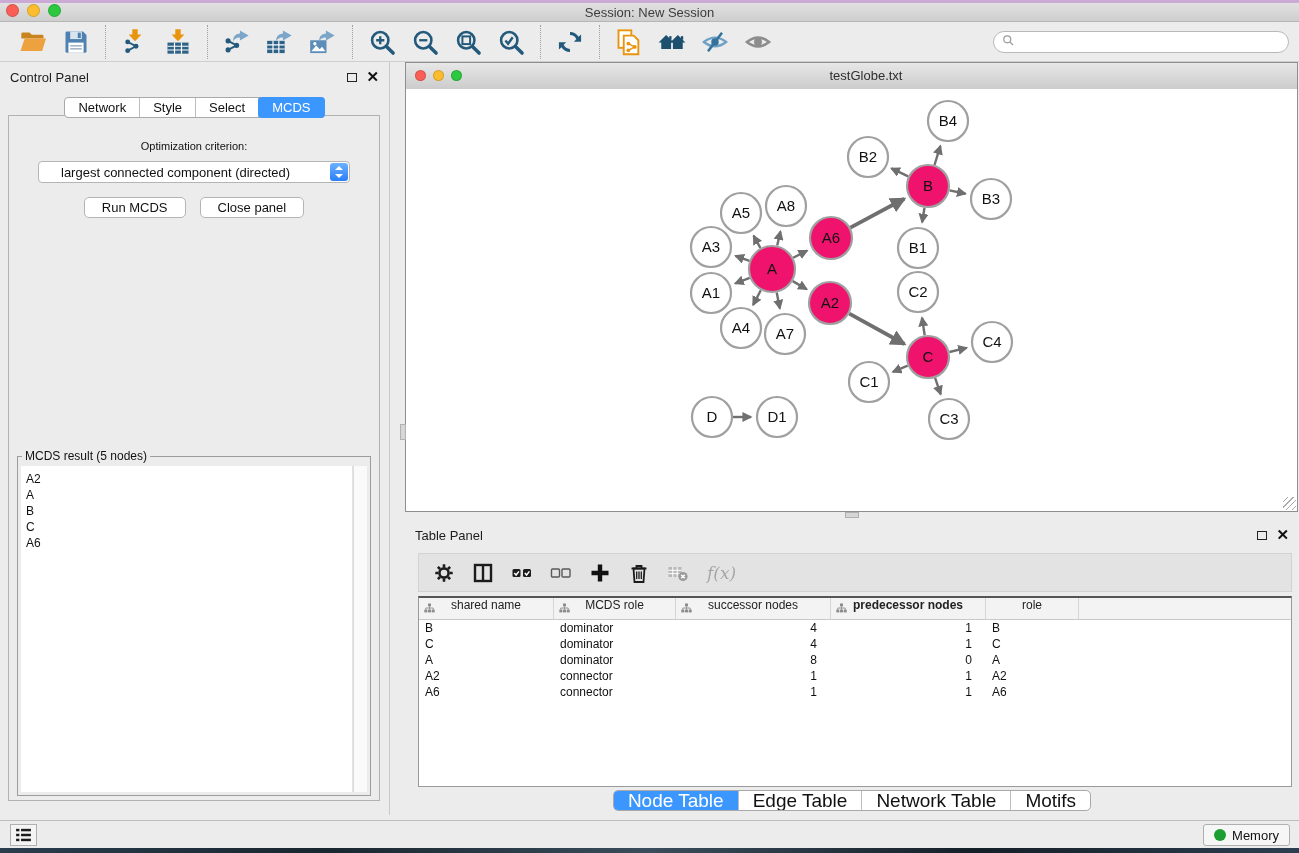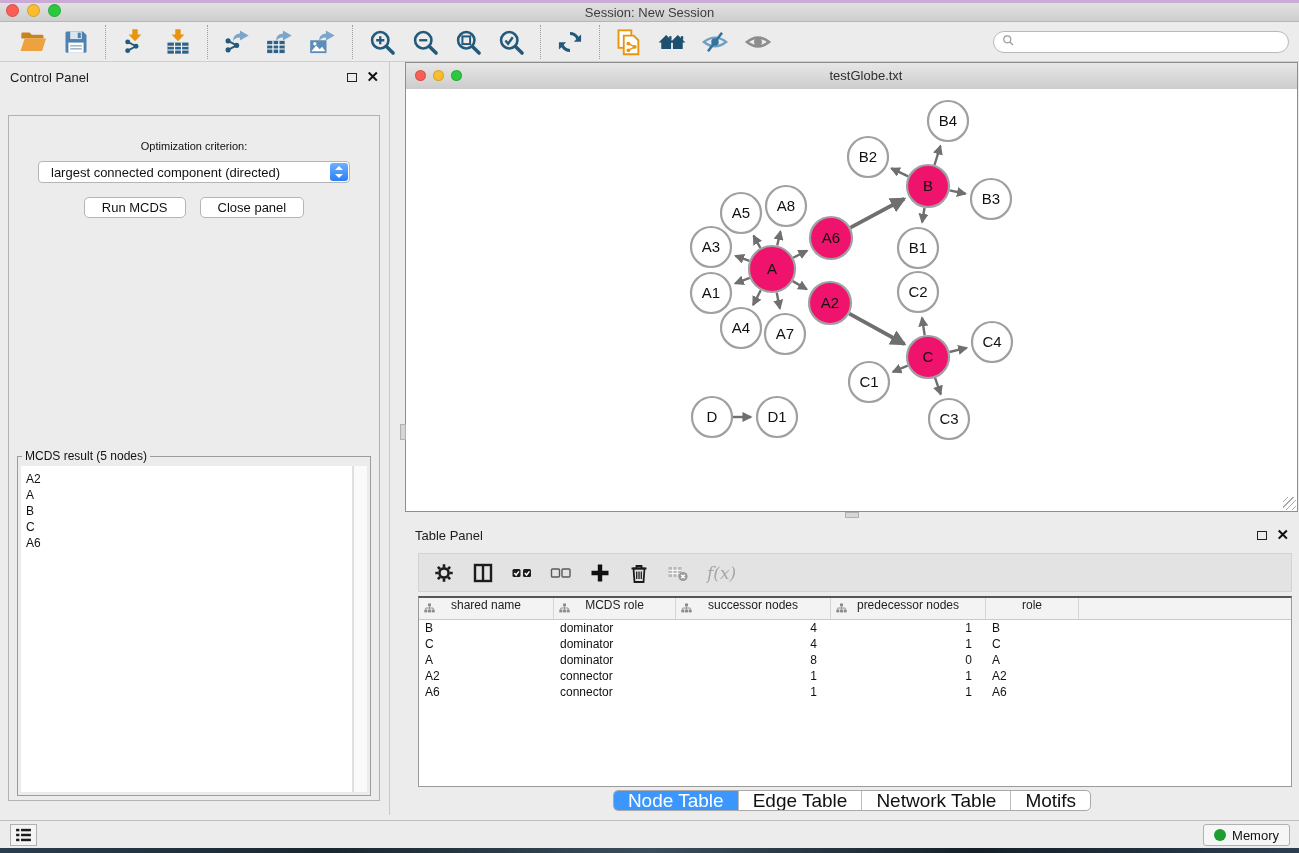--- a/index.html
+++ b/index.html
@@ -34,21 +34,21 @@
   .float-icon { width:10px; height:9px; border:1.6px solid #222; }
   .close-x { font-weight:bold; font-size:15px; color:#111; line-height:10px; cursor:pointer; }
   .cp-tabs { position:absolute; top:35px; left:0; width:100%; display:flex; justify-content:center; z-index:2; }
   .tab-group { display:flex; border:1px solid #a9a9a9; border-radius:4px; background:#fff; height:21px; }
   .tab { padding:0 13px; line-height:20px; font-size:13px; color:#111; border-right:1px solid #bdbdbd; cursor:pointer; }
   .tab:last-child { border-right:none; }
   .tab.active { background:#3b97fd; color:#fff; border-radius:4px; margin:-1px; padding:0 14px; line-height:22px; }
   .cp-box { position:absolute; top:53px; left:8px; right:9px; bottom:14px; border:1px solid #b2b2b2; background:#ececec; }
   .opt-label { margin-top:24px; text-align:center; font-size:11px; color:#111; }
   .criterion-select { margin:9px auto 0; width:312px; height:22px; border:1px solid #b5b5b5; border-radius:4px;
-    background:#fff; display:flex; align-items:center; position:relative; font-size:13px; padding-left:12px; color:#111; cursor:pointer; }
+    background:#fff; display:flex; align-items:center; position:relative; font-size:13px; padding-left:22px; color:#111; cursor:pointer; }
   .stepper { position:absolute; right:1px; top:1px; width:18px; height:18px; border-radius:3px;
     background:linear-gradient(#6db1fe,#2a7ef8); }
   .stepper::before, .stepper::after { content:''; position:absolute; left:5px;
     border-left:4px solid transparent; border-right:4px solid transparent; }
   .stepper::before { top:3px; border-bottom:4.5px solid #fff; }
   .stepper::after { bottom:3px; border-top:4.5px solid #fff; }
   .btn-row { display:flex; justify-content:center; gap:14px; margin-top:14px; }
   .mac-btn { height:21px; padding:0 17px; background:#fff; border:1px solid #b5b5b5; border-radius:5px;
     font-size:13px; line-height:19px; color:#111; cursor:pointer; font-family:inherit; }
   .result-group { position:absolute; left:8px; right:8px; top:340px; bottom:4px; border:1px solid #9c9c9c; }
@@ -282,20 +282,28 @@
     </div>
   </div>
 
   <div class="control-panel">
     <div class="panel-header">
       <span>Control Panel</span>
       <span class="win-controls">
         <span class="float-icon"></span>
         <span class="close-x">✕</span>
       </span>
+    </div>
+    <div class="cp-tabs">
+      <div class="tab-group" id="cp-tabs-group">
+          <span class="tab">Network</span>
+          <span class="tab">Style</span>
+          <span class="tab">Select</span>
+          <span class="tab active">MCDS</span>
+        </div>
     </div>
     <div class="cp-box">
       <div class="opt-label">Optimization criterion:</div>
       <div class="criterion-select">
         <span>largest connected component (directed)</span>
         <span class="stepper"></span>
       </div>
       <div class="btn-row">
         <button class="mac-btn">Run MCDS</button>
         <button class="mac-btn">Close panel</button>
@@ -529,21 +537,21 @@
           <div class="th" style="width: 155px;">
             <span class="th-icon"><svg viewBox="0 0 11 11" width="11" height="11">
                 <rect x="4" y="0.5" width="3" height="2.8" fill="#8b8b8b"></rect>
                 <path d="M5.5 3.3v1.7M1.8 5v1.6M5.5 5v1.6M9.2 5v1.6M1.8 5h7.4" stroke="#8b8b8b" stroke-width="0.9" fill="none"></path>
                 <rect x="0.3" y="6.6" width="3" height="2.8" fill="#8b8b8b"></rect>
                 <rect x="4" y="6.6" width="3" height="2.8" fill="#8b8b8b"></rect>
                 <rect x="7.7" y="6.6" width="3" height="2.8" fill="#8b8b8b"></rect>
               </svg></span>
             <span>successor nodes</span>
           </div>
-          <div class="th" style="width: 155px;">
+          <div class="th" style="width: 155px; font-weight: bold;">
             <span class="th-icon"><svg viewBox="0 0 11 11" width="11" height="11">
                 <rect x="4" y="0.5" width="3" height="2.8" fill="#8b8b8b"></rect>
                 <path d="M5.5 3.3v1.7M1.8 5v1.6M5.5 5v1.6M9.2 5v1.6M1.8 5h7.4" stroke="#8b8b8b" stroke-width="0.9" fill="none"></path>
                 <rect x="0.3" y="6.6" width="3" height="2.8" fill="#8b8b8b"></rect>
                 <rect x="4" y="6.6" width="3" height="2.8" fill="#8b8b8b"></rect>
                 <rect x="7.7" y="6.6" width="3" height="2.8" fill="#8b8b8b"></rect>
               </svg></span>
             <span>predecessor nodes</span>
           </div>
           <div class="th" style="width: 93px;">

